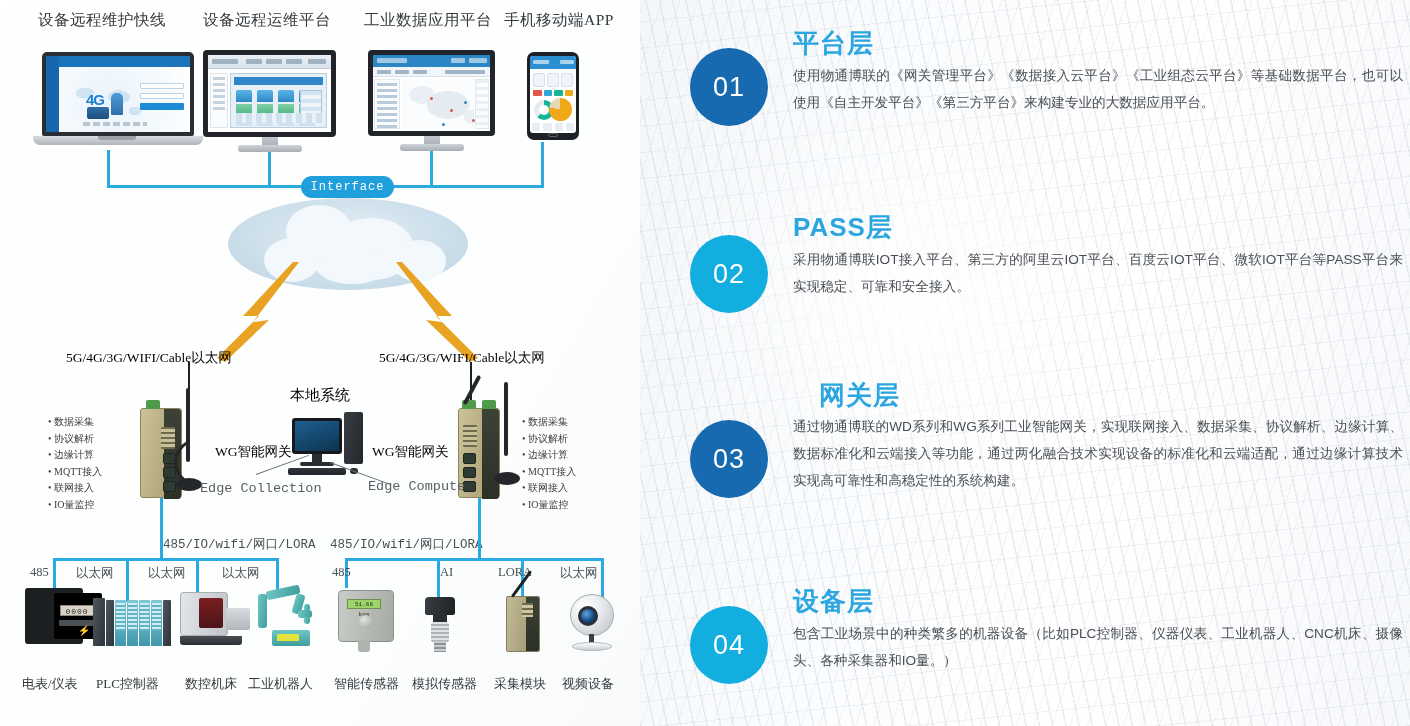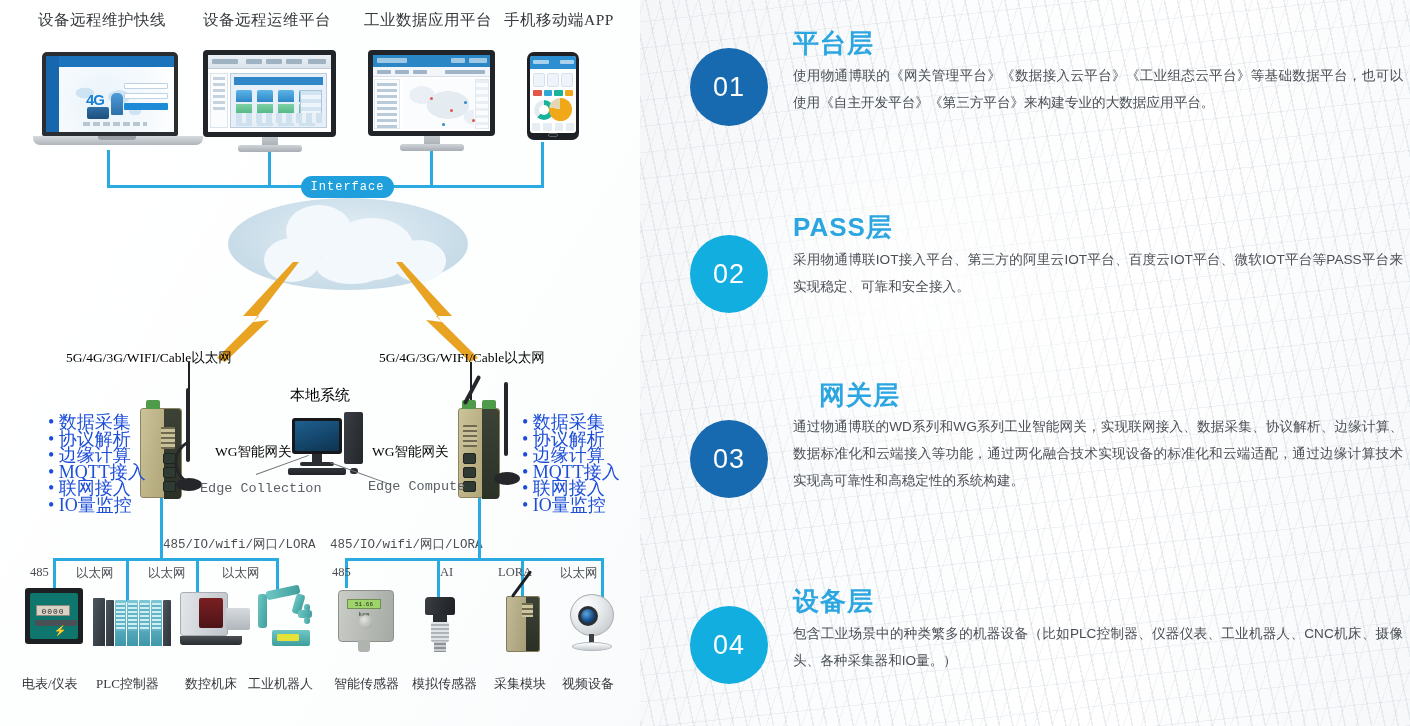--- a/index.html
+++ b/index.html
@@ -41,21 +41,21 @@
   .top-label {
     position: absolute; top: 10px; font-size: 15.5px; color: #35393d;
     font-family: "Liberation Serif", serif; white-space: nowrap; letter-spacing: .5px;
   }
 
   
   .device { position: absolute; }
 
   
   .laptop-screen {
-    position: absolute; left: 42px; top: 52px; width: 136px; height: 84px;
+    position: absolute; left: 42px; top: 52px; width: 152px; height: 84px;
     background: #2a2d31; border-radius: 5px 5px 2px 2px; padding: 4px;
   }
   .laptop-base {
     position: absolute; left: 33px; top: 136px; width: 170px; height: 9px;
     background: linear-gradient(#d8dce0,#aeb4ba); border-radius: 0 0 7px 7px;
   }
   .laptop-notch {
     position: absolute; left: 98px; top: 136px; width: 38px; height: 4px;
     background: #9aa0a6; border-radius: 0 0 3px 3px;
   }
@@ -174,21 +174,21 @@
   .cloud-puff { position: absolute; background: #f2f8fb; border-radius: 50%; }
   .mqtt-text {
     position: absolute; left: 228px; top: 225px; width: 240px; text-align: center;
     font-family: "Liberation Serif", serif; font-size: 24px; color: #2c5668; letter-spacing: 3px; z-index: 4;
   }
 
   
   .bolt { position: absolute; }
 
   
-  .bullets { position: absolute; font-family: "Liberation Serif", serif; font-size: 18px; color: #1d4ed8; line-height: 16.5px; }
+  .bullets { position: absolute; font-family: "Liberation Serif", serif; font-size: 10px; color: #404040; line-height: 16.5px; }
   .bullets div::before { content: "• "; }
 
   
   .gw { position: absolute; }
   .gw-body {
     position: absolute; width: 42px; height: 90px;
     background: linear-gradient(100deg, #cbc39a 0%, #b8ae82 48%, #a79c70 100%);
     border-radius: 3px; border: 1px solid #8d8360;
   }
   .gw-dark {
@@ -215,21 +215,21 @@
 
   
   .leader { position:absolute; background:#6d7378; height:1px; transform-origin: left center; }
   .bd-caption {
     position:absolute; font-family:"Liberation Serif", serif; font-size:13px; color:#35393d; white-space:nowrap;
   }
   .link-label { position:absolute; font-family:"Liberation Serif", serif; font-size:12.5px; color:#4a4f54; white-space:nowrap; }
 
   
   .meter { position:absolute; width:58px; height:56px; background:#1d2023; border-radius:3px; padding:5px; }
-  .meter-face { width:100%; height:100%; background:#0f766e; border-radius:2px; position:relative; }
+  .meter-face { width:100%; height:100%; background:#000000; border-radius:2px; position:relative;margin-left:24px; }
   .meter-digits { position:absolute; left:6px; top:12px; width:34px; height:11px; background:#d8d3c4;
     border:1px solid #8d8a80; font-family:"Liberation Mono",monospace; font-size:8px; color:#25282b; text-align:center; line-height:11px; letter-spacing:1px; }
   .meter-strip { position:absolute; left:5px; top:27px; width:42px; height:6px; background:#4b5055; border-radius:1px; }
   .meter-bolt { position:absolute; left:24px; bottom:3px; color:#e8c81e; font-size:10px; }
 
   
   .plc { position:absolute; display:flex; align-items:flex-end; gap:1px; }
   .plc .blk { width:12px; background:linear-gradient(100deg,#4d565e,#2d343a); border-radius:1px 1px 0 0; }
   .plc .tealblk { width:11px; background:linear-gradient(#7fc9d6,#3f98ab); border-radius:1px 1px 0 0; position:relative; }
   .plc .tealblk::after { content:""; position:absolute; left:1px; right:1px; top:3px; height:60%;

